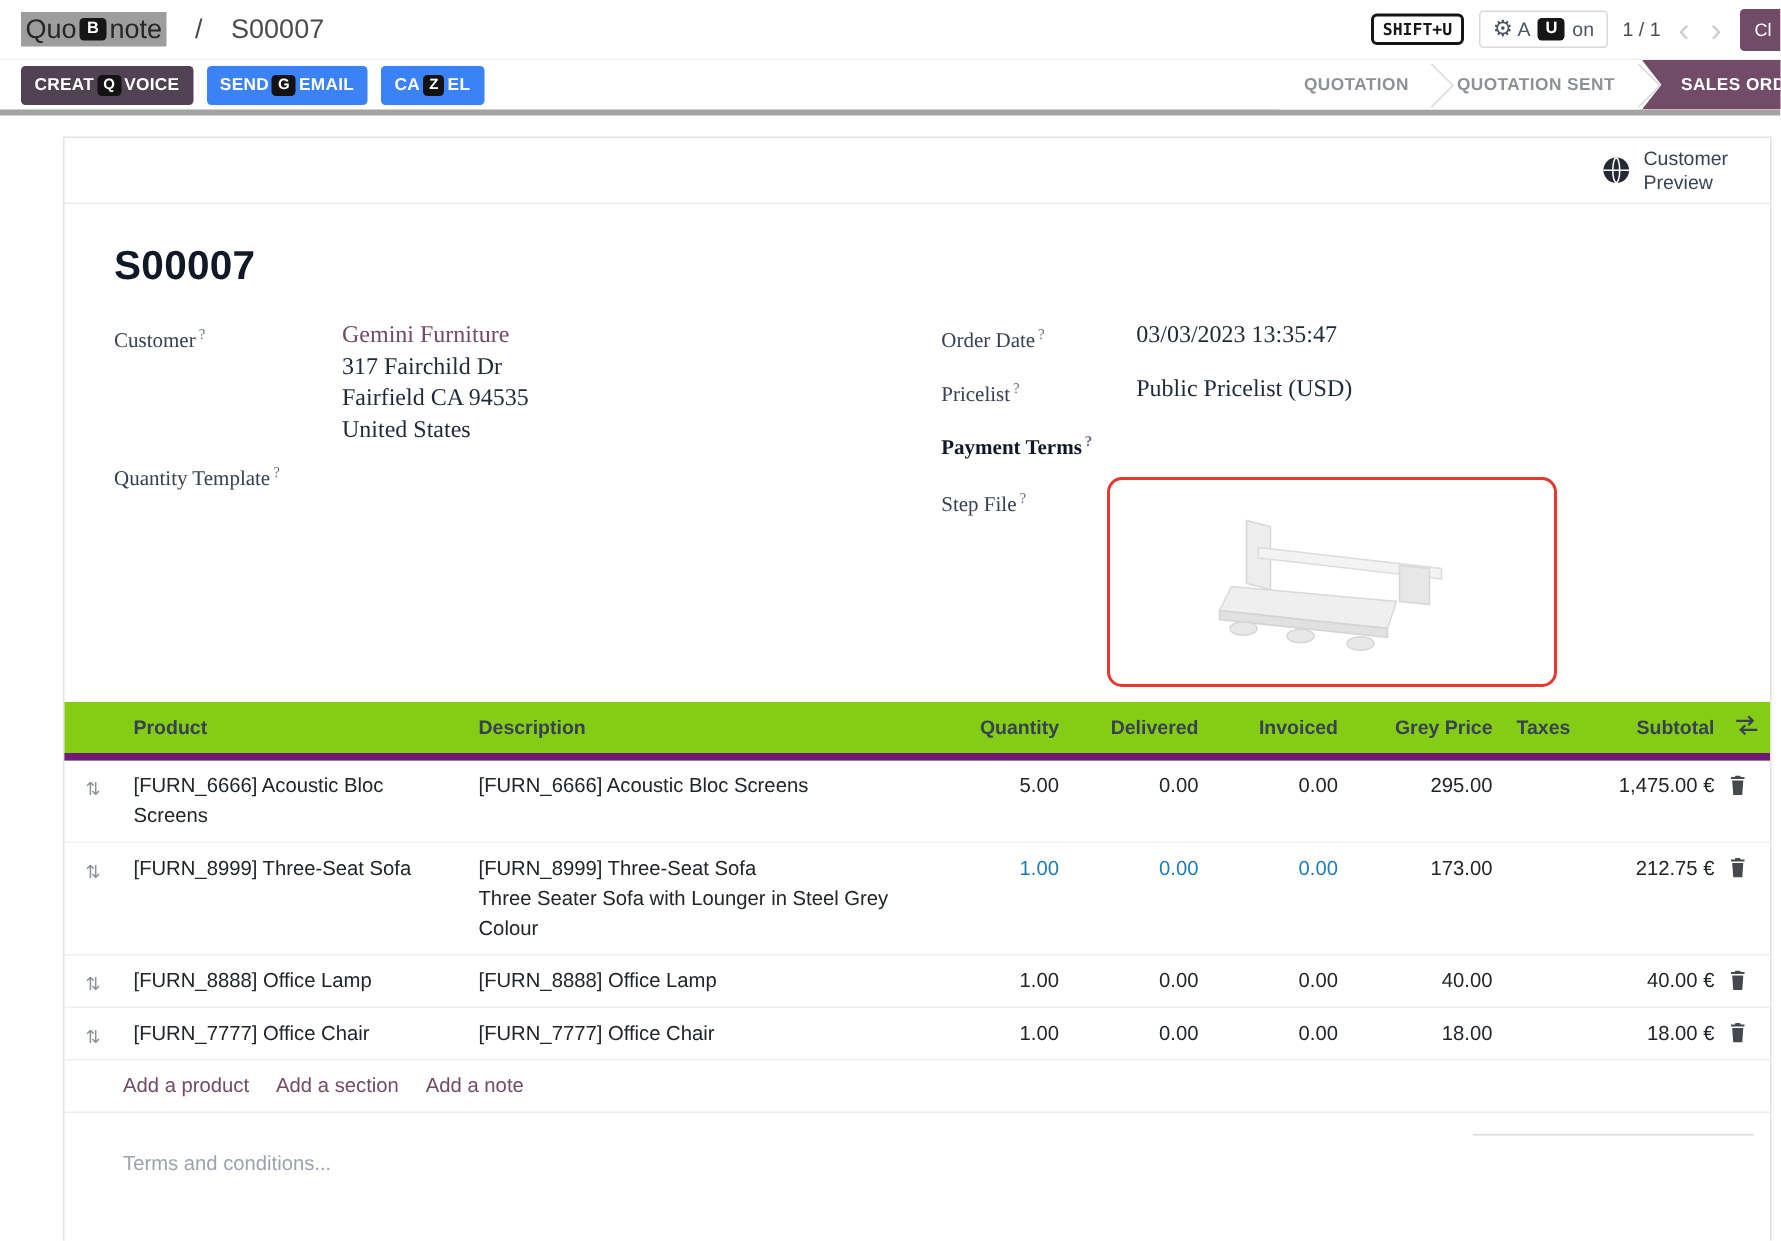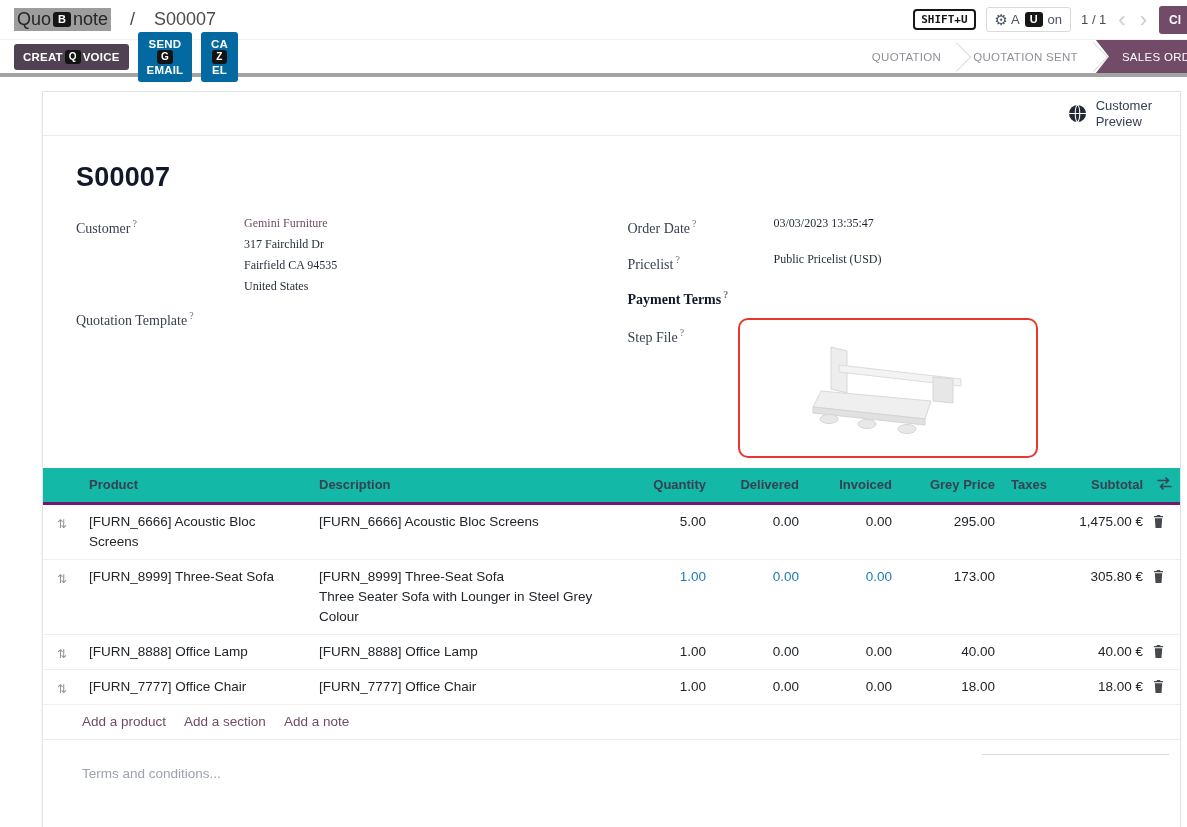--- a/index.html
+++ b/index.html
@@ -21,34 +21,34 @@
   .topbar-right { display: flex; align-items: center; gap: 10px; height: 100%; }
   .shortcut-hint { border: 2px solid #161617; border-radius: 4px; padding: 2px 6px;
                    font-family: "DejaVu Sans Mono", monospace; font-weight: 700; font-size: 11px;
                    color: #161617; background: #fff; }
   .action-btn { display: inline-flex; align-items: center; gap: 3px; border: 1px solid #d9d9d9;
                 border-radius: 3px; padding: 4px 8px; font-size: 13px; color: #4b5563; background: #fff; }
   .gear { font-size: 15px; color: #4b5563; line-height: 1; }
   .pager { font-size: 13px; color: #4b4b4b; }
   .pg-btn { padding: 0 2px; }
   .pg-btn span { font-size: 22px; color: #c9ccd0; line-height: 1; }
-  .corner-btn { background: #714B67; color: #fff; font-weight: 700; font-size: 12px;
+  .corner-btn { background: #714B67; color: #fff; font-weight: 400; font-size: 12px;
                 padding: 7px 6px 7px 10px; border-radius: 3px 0 0 3px; display: inline-flex; align-items: center; }
 
   
   .controlbar { height: 37px; display: flex; align-items: stretch; justify-content: space-between;
                 padding-left: 14px; border-bottom: 4px solid #a3a3a3; }
   .cb-left { display: flex; align-items: center; gap: 9px; }
   .btn { color: #fff; font-weight: 700; font-size: 11.5px; letter-spacing: .2px;
          padding: 6px 9px; border-radius: 3px; display: inline-flex; align-items: center; }
   .btn .kbd { font-size: 10px; padding: 2px 4px; margin: 0 2px; background: #131314; }
   .btn-primary { background: #514253; }
-  .btn-secondary { background: #0369a1; flex-direction: column; }
+  .btn-secondary { background: #3b82f6; }
   .statusbar { display: flex; align-items: stretch; margin-right: -70px; }
-  .step { display: flex; align-items: center; padding: 0 16px; font-size: 11.5px; font-weight: 400;
+  .step { display: flex; align-items: center; padding: 0 16px; font-size: 11.5px; font-weight: 700;
           color: #8d9196; letter-spacing: .3px; position: relative; background: #fff; white-space: nowrap; }
   .step:not(.active)::after { content: ""; position: absolute; right: -10px; top: 50%; width: 20px; height: 20px;
           transform: translateY(-50%) rotate(45deg); border-top: 1px solid #d9d9d9; border-right: 1px solid #d9d9d9;
           z-index: 2; background: transparent; }
   .step.active { background: #714B67; color: #fff; padding: 0 50px 0 26px; margin-left: 2px;
           clip-path: polygon(0 0, 100% 0, 100% 100%, 0 100%, 13px 50%); }
 
   
   .sheet { margin: 14px 6px 0 42px; background: #fff; border: 1px solid #e3e3e3;
            box-shadow: 0 1px 3px rgba(0,0,0,.05); height: 900px; }
@@ -59,36 +59,36 @@
   h1.title { margin-top: 26px; font-size: 27px; font-weight: 600; color: #111827; letter-spacing: .2px; }
 
   .fields { display: grid; grid-template-columns: 1fr 1fr; margin-top: 20px; font-family: Liberation Serif, serif; }
   .fgroup-right { padding-left: 16px; }
   .frow { display: flex; margin-bottom: 10px; }
   .flabel { width: 152px; flex: none; font-size: 14px; color: #374151; line-height: 21px; }
   .fgroup-right .flabel { width: 130px; }
   .frow-stepfile .flabel { width: 110px; }
   .flabel.bold { font-weight: 700; color: #111827; }
   sup.help { font-size: 10px; color: #6b7280; margin-left: 2px; }
-  .fvalue { font-size: 12px; color: #1f2937; line-height: 21px; margin-left: 16px; }
+  .fvalue { font-size: 16px; color: #1f2937; line-height: 21px; }
   a.link { color: #714B67; }
   .mb-big { margin-bottom: 8px; }
   .stepfile-box { width: 300px; height: 140px; border: 2px solid #e7372f; border-radius: 10px;
                   display: flex; align-items: center; justify-content: center; margin-top: -4px; }
 
   
   .tabs { margin-top: 38px; border-bottom: 1px solid #dee2e6; display: flex; padding-left: 33px; }
   .tab { padding: 9px 16px 8px; font-size: 14px; color: #495057; position: relative; top: 1px; background: transparent; }
   .tab.active { border: 1px solid #dee2e6; border-bottom: 1px solid #fff; color: #111827; background: #fff; }
 
   
   .olines { width: 100%; font-size: 13.5px; }
   .orow { display: grid; grid-template-columns: 38px 230px 1fr 90px 93px 93px 103px 46px 102px 29px;
           align-items: start; border-bottom: 1px solid #efefef; }
-  .orow.header { background: #14b8a6; border-bottom: 3px solid #701a75; font-weight: 700; color: #374151; font-size: 13px; }
+  .orow.header { background: #84cc16; border-bottom: 5px solid #701a75; font-weight: 700; color: #374151; font-size: 13px; }
   .ocell { padding: 7px 8px; line-height: 20px; min-height: 20px; }
   .num { text-align: right; }
   .hl { color: #1e7bb8; }
   .handle-cell { padding: 9px 0 0 0; text-align: center; }
   .handle-icon { font-size: 12px; color: #8d9196; line-height: 14px; }
   .del-cell { padding: 9px 0 0 2px; }
   .optcol-cell { padding: 8px 0 0 6px; }
 
   .add-links { display: flex; gap: 18px; padding: 9px 0 10px 39px; border-bottom: 1px solid #ececec; font-size: 13.5px; }
   .add-link { color: #714B67; }
@@ -187,21 +187,21 @@
           </div>
           <div class="fvalue">
             <a class="link">Gemini Furniture</a>
             <div>317 Fairchild Dr</div>
             <div>Fairfield CA 94535</div>
             <div>United States</div>
           </div>
         </div>
         <div class="frow">
           <div class="flabel">
-            <span>Quotation Template</span><sup class="help">?</sup>
+            <span>Quantity Template</span><sup class="help">?</sup>
           </div>
           <div class="fvalue"></div>
         </div>
       </div>
 
       <div class="fgroup-right">
         <div class="frow">
           <div class="flabel">
             <span>Order Date</span><sup class="help">?</sup>
           </div>
@@ -285,21 +285,21 @@
       <div class="ocell">[FURN_8999] Three-Seat Sofa</div>
       <div class="ocell">
         <div>[FURN_8999] Three-Seat Sofa</div>
         <div>Three Seater Sofa with Lounger in Steel Grey Colour</div>
       </div>
       <div class="ocell num hl">1.00</div>
       <div class="ocell num hl">0.00</div>
       <div class="ocell num hl">0.00</div>
       <div class="ocell num">173.00</div>
       <div class="ocell"></div>
-      <div class="ocell num">305.80 €</div>
+      <div class="ocell num">212.75 €</div>
       <div class="ocell del-cell">
         <svg width="11" height="13" viewBox="0 0 11 13">
           <path fill="#45494e" d="M4 0h3l.5 1H10v1.3H1V1h2.5L4 0zM1.8 3.3h7.4L8.5 13H2.5L1.8 3.3z"></path>
         </svg>
       </div>
     </div>
 
     <div class="orow">
       <div class="ocell handle-cell"><span class="handle-icon">⇅</span></div>
       <div class="ocell">[FURN_8888] Office Lamp</div>

